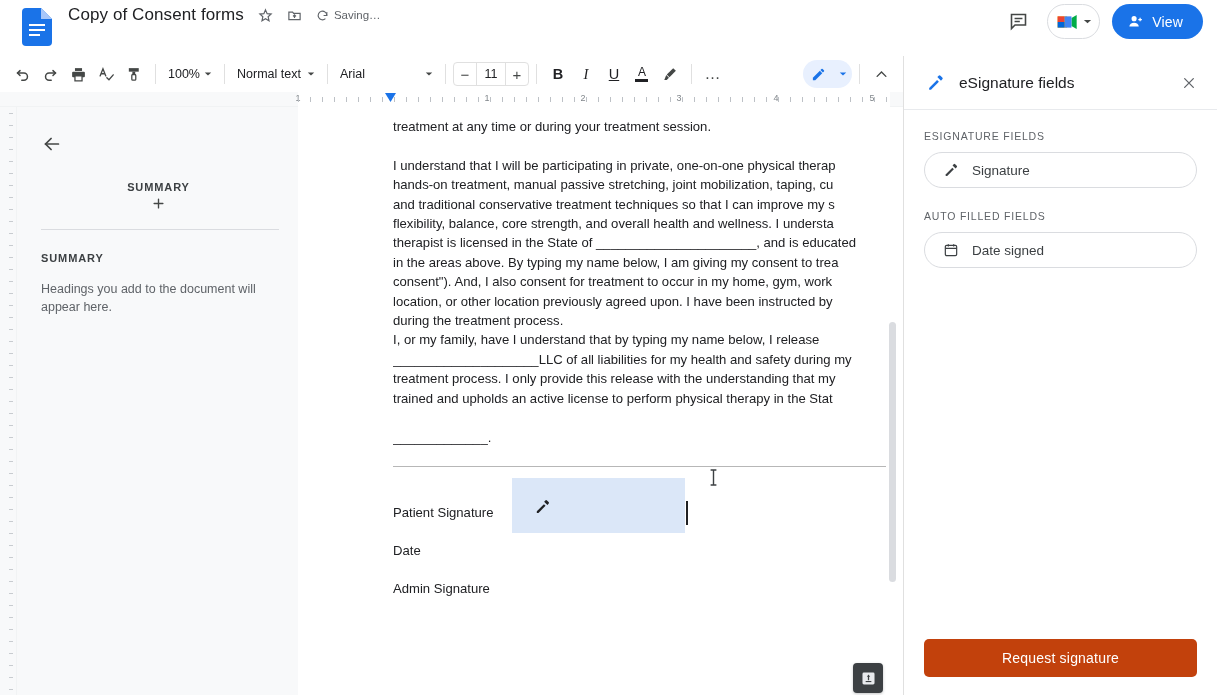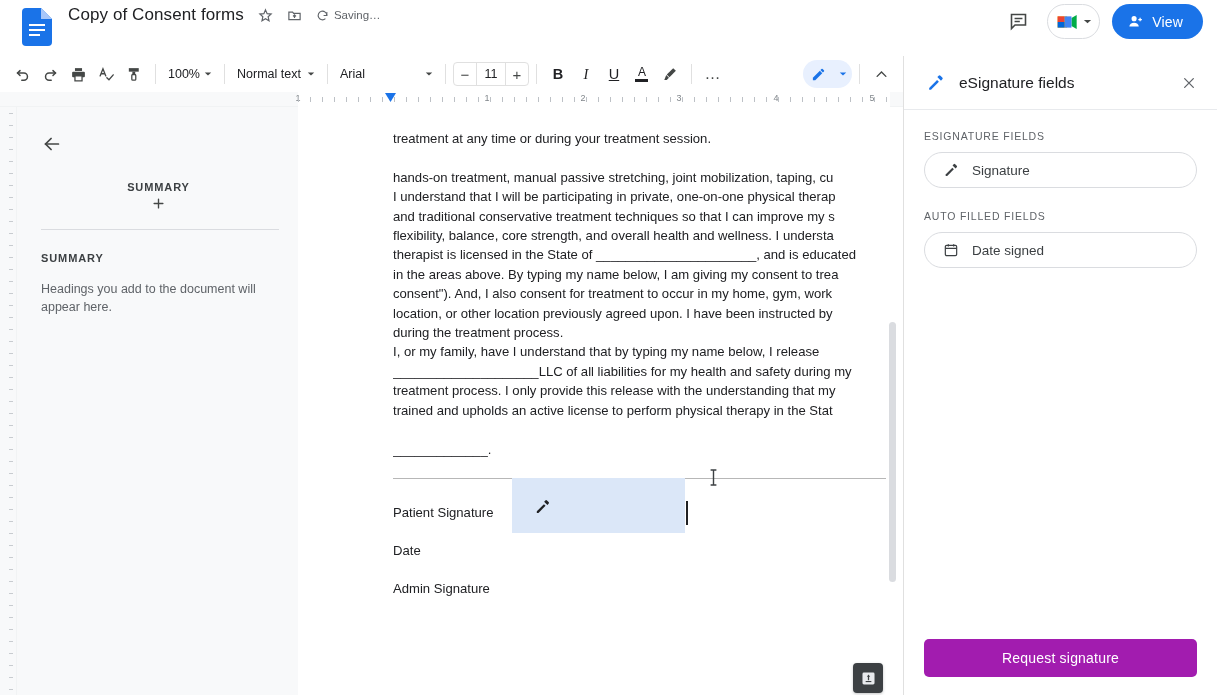--- a/index.html
+++ b/index.html
@@ -117,21 +117,21 @@
 
   
   .doc-area {
     position:absolute; top:107px; left:298px; width:605px; height:588px; background:#fff;
     overflow:hidden;
   }
   .doc-page {
     position:absolute; top:0; left:0; width:592px; height:588px; background:#fff; padding:9px 0 0 0;
   }
   .doc-text {
-    position:absolute; left:95px; top:12px; width:500px;
+    position:absolute; left:95px; top:0px; width:500px;
     font-family:"Liberation Sans", sans-serif; font-size:13.1px; color:#202124; line-height:19.4px;
   }
   .clip-line { white-space:nowrap; overflow:hidden; }
   .hr-rule { width:493px; height:1px; background:#b7b7b7; margin:19px 0 0 0; }
 
   .sig-block { position:absolute; left:95px; top:398px; width:500px; font-size:13.1px; color:#202124; }
   .sig-row { position:relative; height:38px; }
   .sig-placeholder {
     position:absolute; left:119px; top:-27px; width:173px; height:55px; background:#dbe7f8;
     display:flex; align-items:flex-start; padding:20px 0 0 22px;
@@ -172,21 +172,21 @@
   }
   .field-chip {
     height:36px; border:1px solid #dadce0; border-radius:20px; display:flex; align-items:center;
     gap:13px; padding:0 18px; font-size:13.5px; color:#3c4043; cursor:grab; background:#fff; margin-bottom:22px;
   }
   .chip-icon { display:flex; align-items:center; color:#3c4043; }
   .sp-footer {
     position:absolute; bottom:0; left:0; width:100%; padding:14px 20px 18px 20px; background:#fff;
   }
   .req-btn {
-    width:100%; height:38px; background:#a21caf; color:#fff; border:none; border-radius:5px;
+    width:100%; height:38px; background:#c2410c; color:#fff; border:none; border-radius:5px;
     font-size:14px; font-family:inherit; cursor:pointer; letter-spacing:0.2px;
   }
 </style>
 </head>
 <body>
 
 <div class="app">
 
   <div class="header">
 
@@ -487,22 +487,22 @@
     <div class="sec-label outline-label">SUMMARY</div>
     <div class="outline-hint">Headings you add to the document will appear here.</div>
   </div>
 
   <div class="doc-area">
     <div class="doc-page">
       <div class="doc-text">
         <div class="clip-line" style="height:10px;overflow:hidden;opacity:.55">&nbsp;</div>
         <div class="clip-line">treatment at any time or during your treatment session.</div>
         <div class="clip-line">&nbsp;</div>
+        <div class="clip-line">I understand that I will be participating in private, one-on-one physical therap</div>
         <div class="clip-line">hands-on treatment, manual passive stretching, joint mobilization, taping, cu</div>
-        <div class="clip-line">I understand that I will be participating in private, one-on-one physical therap</div>
         <div class="clip-line">and traditional conservative treatment techniques so that I can improve my s</div>
         <div class="clip-line">flexibility, balance, core strength, and overall health and wellness.  I understa</div>
         <div class="clip-line">therapist is licensed in the State of ______________________, and is educated</div>
         <div class="clip-line">in the areas above. By typing my name below, I am giving my consent to trea</div>
         <div class="clip-line">consent"). And, I also consent for treatment to occur in my home, gym, work</div>
         <div class="clip-line">location, or other location previously agreed upon. I have been instructed by</div>
         <div class="clip-line">during the treatment process.</div>
         <div class="clip-line">I, or my family, have I understand that by typing my name below, I release</div>
         <div class="clip-line">____________________LLC of all liabilities for my health and safety during my</div>
         <div class="clip-line">treatment process. I only provide this release with the understanding that my</div>

